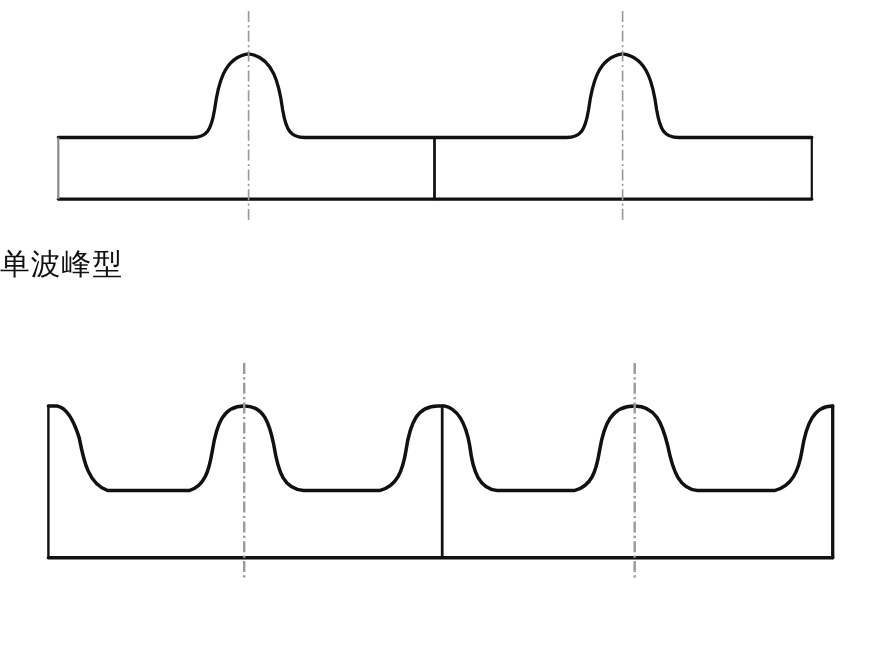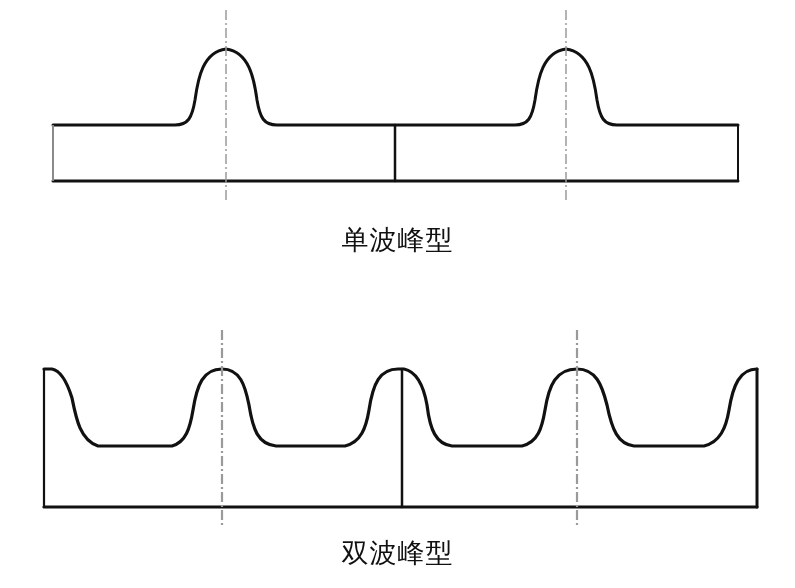--- a/index.html
+++ b/index.html
@@ -1,21 +1,20 @@
 <!DOCTYPE html>
 <html><head>
   <meta charset="utf-8">
   <style>
     html, body { margin: 0; padding: 0; background: #ffffff; }
     .canvas { position: relative; width: 795px; height: 588px; background: #ffffff; overflow: hidden; }
     svg.drawing { position: absolute; left: 0; top: 0; }
     .caption {
       position: absolute;
       left: 0; width: 795px;
-      text-align: center;
       font-family: "DejaVu Serif", "Liberation Serif", serif;
       font-size: 27px;
       color: #111111;
       letter-spacing: 1px;
     }
     .caption.single { top: 222px; }
     .caption.double { top: 535px; }
   </style>
 </head>
 <body>
@@ -79,14 +78,13 @@
       <line x1="44" y1="369" x2="44" y2="507" stroke-width="2.2"></line>
       <line x1="402" y1="369" x2="402" y2="507" stroke-width="2.5"></line>
     </g>
     <g stroke="#9a9a9a" stroke-width="2.2" stroke-dasharray="10,3,2,3">
       <line x1="222" y1="330" x2="222" y2="528"></line>
       <line x1="577" y1="330" x2="577" y2="528"></line>
     </g>
   </svg>
 
   <div class="caption single">单波峰型</div>
-  <div class="caption double">双波峰型</div>
 </div>
 
 </body></html>

